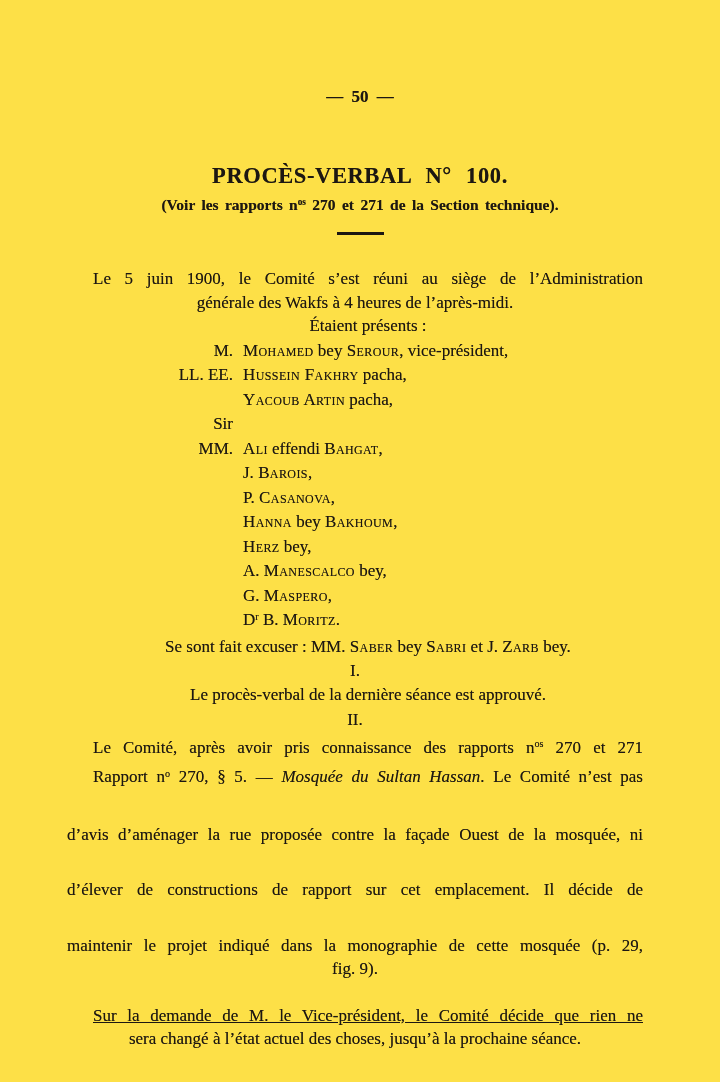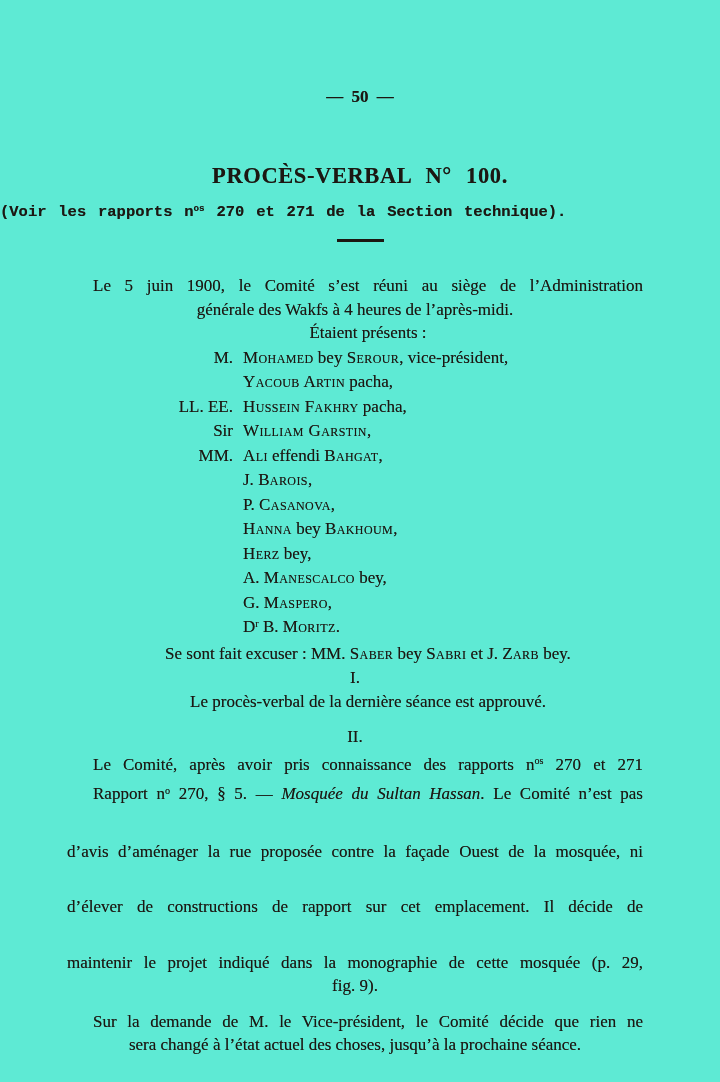--- a/index.html
+++ b/index.html
@@ -5,21 +5,21 @@
   html, body { margin: 0; padding: 0; }
   body {
     width: 720px; height: 1082px;
     background: #ffffff;
     font-family: "Liberation Serif", "DejaVu Serif", serif;
     color: #1c1712;
   }
   .page {
     position: relative;
     width: 720px; height: 1082px;
-    background: #5eead4;
+    background: #fde047;
     overflow: hidden;
     text-shadow: 0 0 0.5px rgba(30,24,16,0.55);
   }
   .page-number {
     padding-top: 87px;
     text-align: center;
     font-weight: bold;
     font-size: 17px;
     line-height: 20px;
     word-spacing: 4px;
@@ -27,27 +27,26 @@
   .doc-title {
     margin: 56px 0 0 0;
     text-align: center;
     font-size: 22.5px;
     font-weight: bold;
     line-height: 26px;
     letter-spacing: 0.6px;
     word-spacing: 8px;
   }
   .doc-subtitle {
-    margin-top: 13px;
-    text-align: left;
+    margin-top: 6px;
+    text-align: center;
     font-size: 15.5px;
     font-weight: bold;
     line-height: 20px;
     word-spacing: 2.5px;
-    font-family: Liberation Mono, monospace;
   }
   .title-rule {
     width: 47px; height: 3px;
     background: #1c1712;
     margin: 15px auto 0 auto;
   }
   .body {
     margin: 31px 0 0 67px;
     width: 576px;
     font-size: 17px;
@@ -58,23 +57,23 @@
   .ctr { text-align: center; text-indent: 0; }
   .attendees { margin-top: 1px; }
   .att-row { display: flex; line-height: 24.5px; }
   .att-title { flex: none; width: 166px; text-align: right; }
   .att-name { padding-left: 10px; }
   .seg-rm { font-style: normal; }
   .seg-sc { font-variant: small-caps; letter-spacing: 0.4px; }
   .seg-it { font-style: italic; }
   .seg-sup { font-size: 60%; position: relative; top: -0.52em; letter-spacing: 0; }
   .gap-1 { margin-top: 1px; }
-  .gap-2 { margin-top: 12px; }
+  .gap-2 { margin-top: 2px; }
   .gap-4 { margin-top: 4px; }
-  .gap-5 { margin-top: 12px; }
+  .gap-5 { margin-top: 23px; text-decoration: underline; }
 </style>
 </head>
 <body>
 
 <div class="page">
 
   <div class="page-number">— 50 —</div>
 
   <h1 class="doc-title">PROCÈS-VERBAL N° 100.</h1>
 
@@ -88,30 +87,29 @@
     <div class="bline">générale des Wakfs à 4 heures de l’après-midi.</div>
 
     <div class="bline ind">Étaient présents :</div>
 
     <div class="attendees">
       <div class="att-row">
           <span class="att-title">M.</span>
           <span class="att-name"><span class="seg-sc">Mohamed</span><span class="seg-rm"> bey </span><span class="seg-sc">Serour</span><span class="seg-rm">, vice-président,</span></span>
         </div>
       <div class="att-row">
+          <span class="att-title">LL. EE.</span>
+          <span class="att-name"><span class="seg-sc">Hussein Fakhry</span><span class="seg-rm"> pacha,</span></span>
+        </div>
+      <div class="att-row">
           <span class="att-title"></span>
           <span class="att-name"><span class="seg-sc">Yacoub Artin</span><span class="seg-rm"> pacha,</span></span>
         </div>
       <div class="att-row">
-          <span class="att-title">LL. EE.</span>
-          <span class="att-name"><span class="seg-sc">Hussein Fakhry</span><span class="seg-rm"> pacha,</span></span>
-        </div>
-      <div class="att-row">
           <span class="att-title">Sir</span>
-          <span class="att-name"><span class="seg-sc">William Garstin</span><span class="seg-rm">,</span></span>
         </div>
       <div class="att-row">
           <span class="att-title">MM.</span>
           <span class="att-name"><span class="seg-sc">Ali</span><span class="seg-rm"> effendi </span><span class="seg-sc">Bahgat</span><span class="seg-rm">,</span></span>
         </div>
       <div class="att-row">
           <span class="att-title"></span>
           <span class="att-name"><span class="seg-rm">J. </span><span class="seg-sc">Barois</span><span class="seg-rm">,</span></span>
         </div>
       <div class="att-row">

